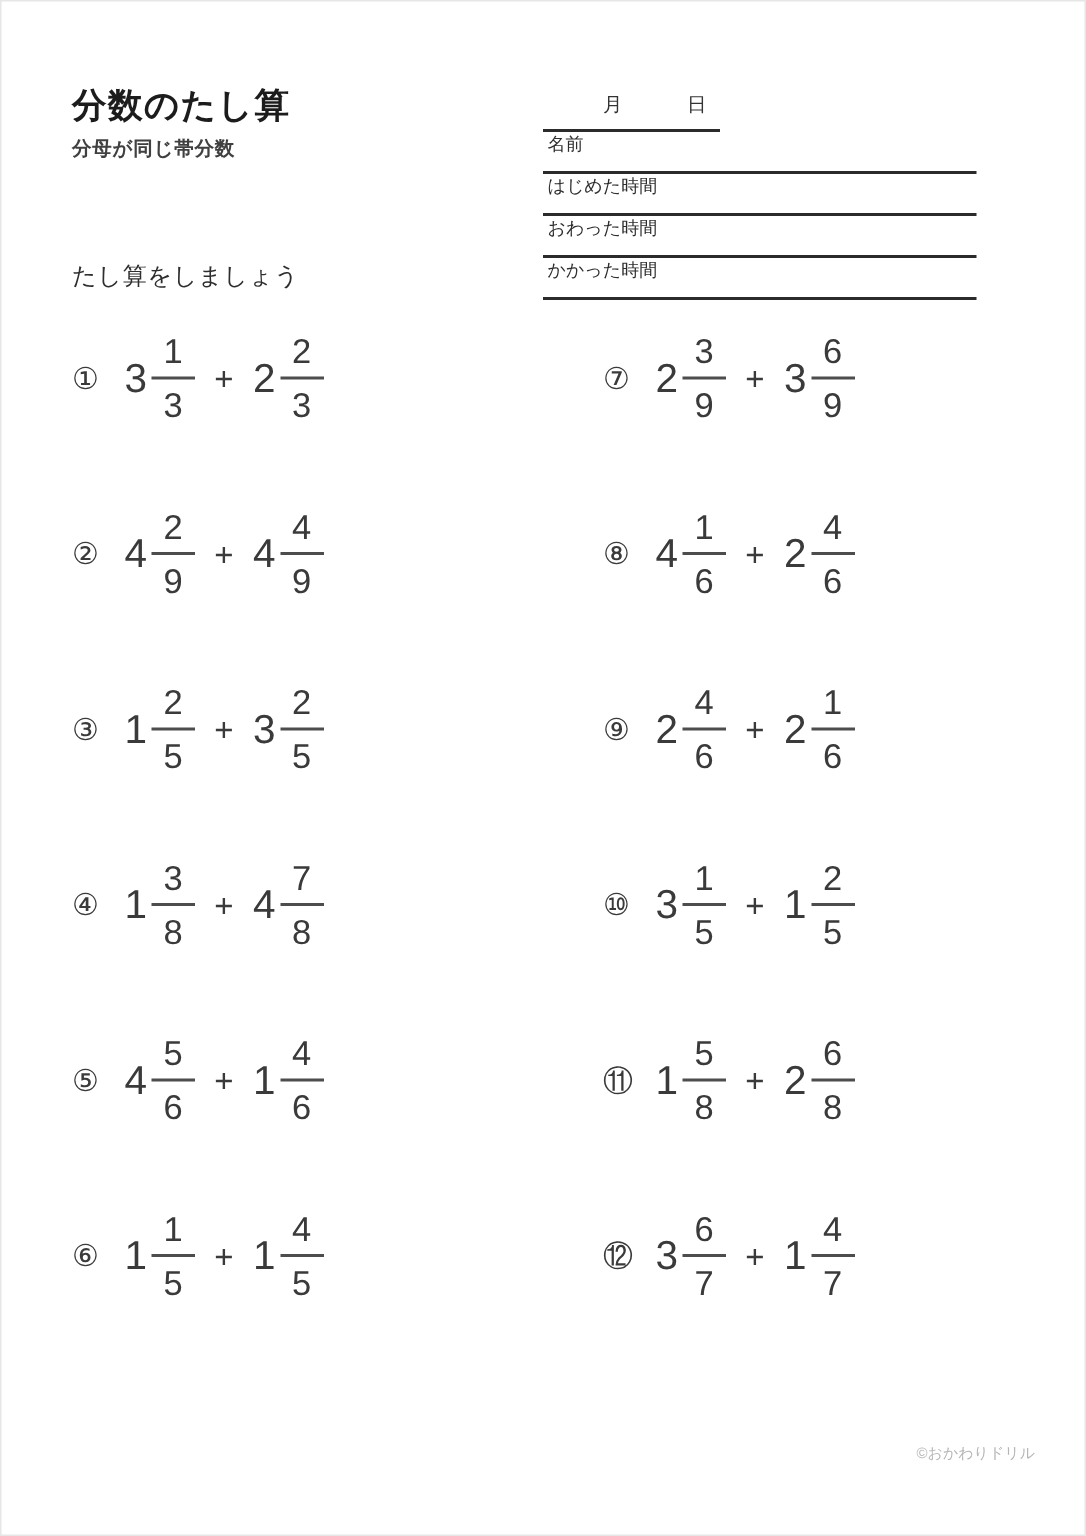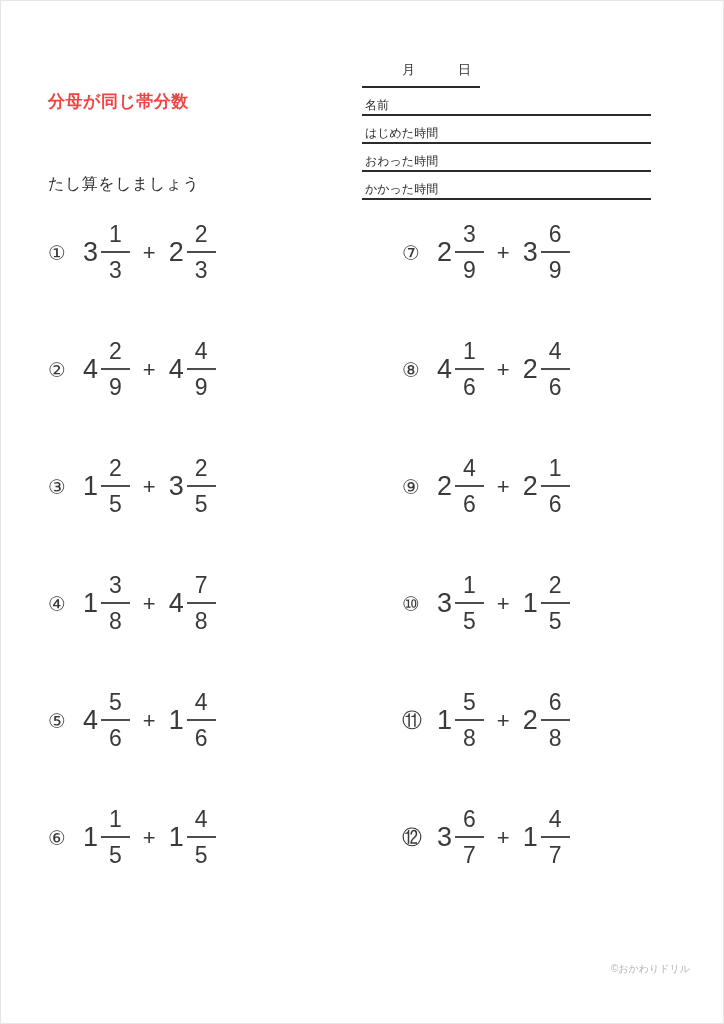--- a/index.html
+++ b/index.html
@@ -12,21 +12,21 @@
     color:var(--text,#333);
     overflow:hidden;
   }
   .title {
     position:absolute; left:48px; top:55px;
     font-size:23px; font-weight:bold; color:#1c1c1c;
     letter-spacing:1px;
   }
   .subtitle {
     position:absolute; left:48px; top:90px;
-    font-size:17px; font-weight:bold; color:#ef4444;
+    font-size:13px; font-weight:bold; color:#404040;
     letter-spacing:0.5px;
   }
   .instruction {
     position:absolute; left:48px; top:174px;
     font-size:16px; color:#2e2e2e;
     letter-spacing:0.5px;
     text-align:right;
   }
   
   .header-form { position:absolute; left:362px; top:60px; width:289px; }
@@ -34,21 +34,21 @@
     box-sizing:border-box;
     width:118px; height:28px;
     display:flex; align-items:flex-end;
     padding:0 0 7px 40px; gap:43px;
     border-bottom:2px solid var(--line,#2b2b2b);
     font-size:13px;
   }
   .form-row {
     box-sizing:border-box;
     height:28px;
-    display:flex; align-items:flex-end;
+    display:flex; align-items:flex-start;
     border-bottom:2px solid var(--line,#2b2b2b);
     font-size:12px; padding-left:3px;
     color:#2e2e2e;
   }
   
   .problems { position:absolute; left:48px; top:194px; display:flex; }
   .col { display:flex; flex-direction:column; }
   .col-left { width:354px; }
   .col-right { width:274px; }
   .problem { height:117px; display:flex; align-items:center; }
@@ -70,20 +70,21 @@
   .footer-right {
     position:absolute; right:34px; top:962px;
     font-size:10px; color:var(--footer-text,#b5b5b5);
   }
 </style>
 </head>
 <body>
 
 <div class="sheet">
 
+  <div class="title">分数のたし算</div>
   <div class="subtitle">分母が同じ帯分数</div>
   <div class="instruction">たし算をしましょう</div>
 
   <div class="header-form">
     <div class="date-row">
       <span>月</span>
       <span>日</span>
     </div>
     <div id="form-rows">
   <div class="form-row">

